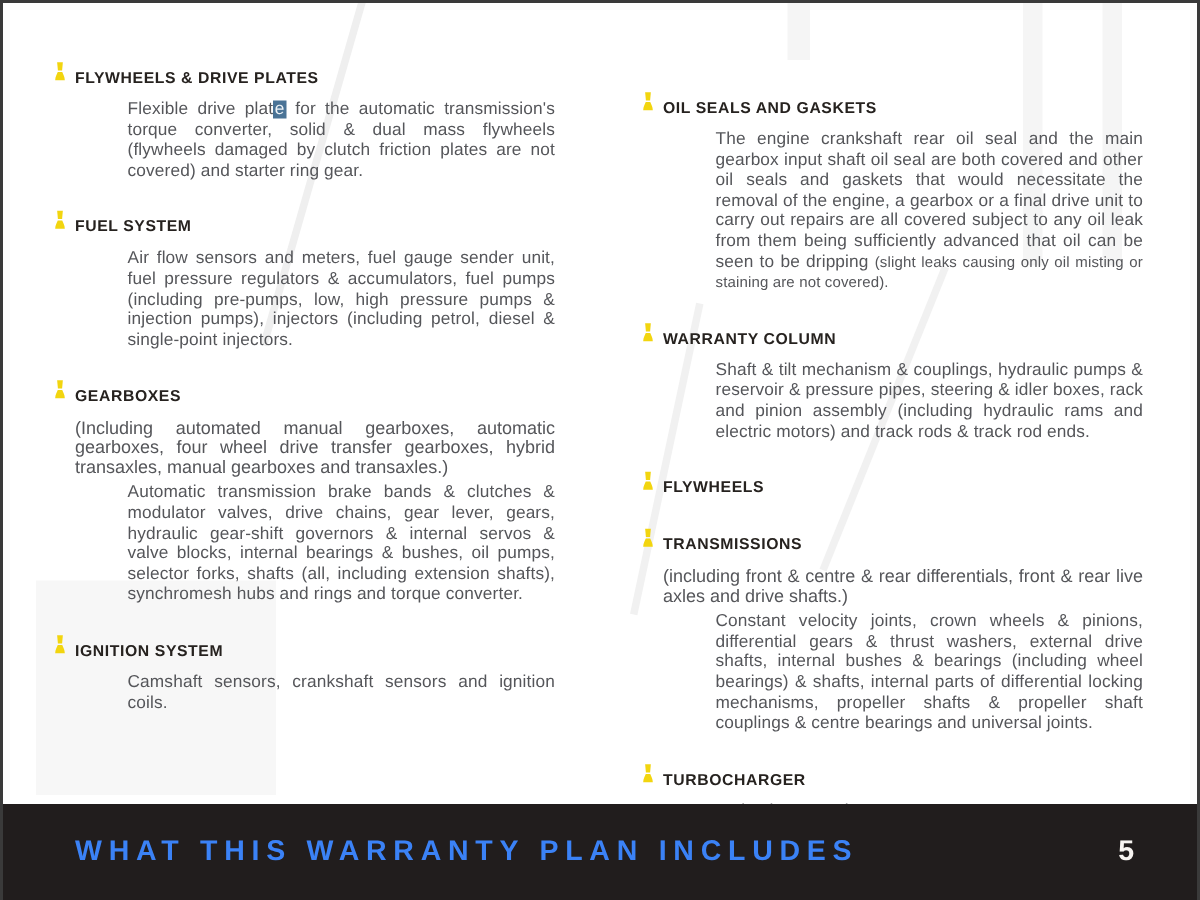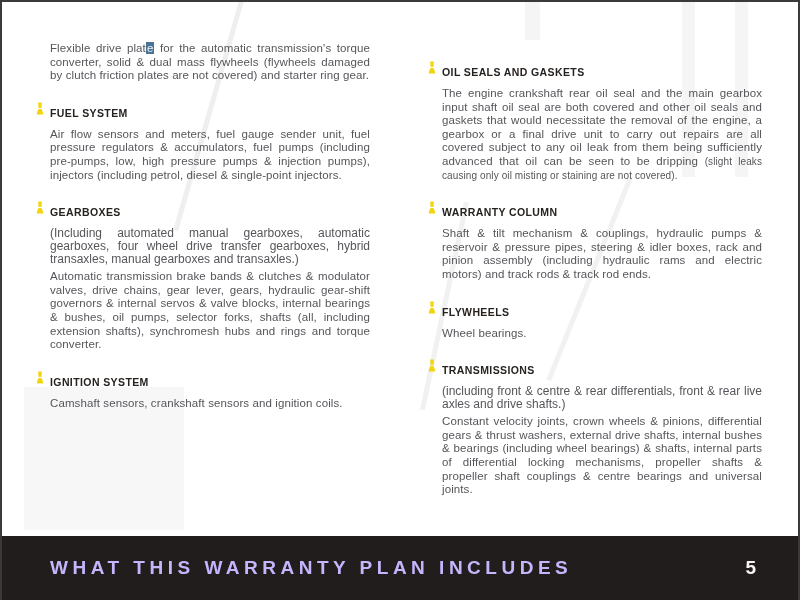--- a/index.html
+++ b/index.html
@@ -27,55 +27,64 @@
   .sec-head { position:relative; margin-bottom:7px; }
   .sec-head h3 {
     font-size:10.5px; font-weight:700; letter-spacing:0.4px;
     color:#26221f; display:inline-block;
   }
   .bullet { position:absolute; left:-15px; top:-1px; width:10px; height:13px; display:inline-block; }
   .bullet svg { display:block; }
 
   p.body {
     font-size:11.5px; line-height:13.6px; color:#55565a;
-    text-align:justify; letter-spacing:0.1px;
+    text-align:justify; letter-spacing:0.1px;margin-left:35px;
   }
   p.note {
     font-size:12px; line-height:13px; color:#55565a;
     text-align:justify; margin-bottom:4px;
   }
   .inline-note { font-size:10px; }
   .selection { background:#4a7396; color:#eef3f7; padding:0 1px; }
 
   .footer {
     position:absolute; left:0; bottom:0; width:800px; height:64px;
     background:#211d1d; display:flex; align-items:center;
     justify-content:space-between; padding:0 46px 0 48px;
   }
   .footer-title {
-    color:#c4b5fd; font-size:19px; font-weight:700; letter-spacing:4.5px;
+    color:#3b82f6; font-size:19px; font-weight:700; letter-spacing:4.5px;
   }
   .footer-page { color:#f7f4f1; font-size:19px; font-weight:700; }
 </style>
 </head>
 <body>
 
 <div class="page">
 
   <div class="wm wm-stroke1"></div>
   <div class="wm wm-stroke2"></div>
   <div class="wm wm-stroke3"></div>
   <div class="wm wm-bar1"></div>
   <div class="wm wm-bar2"></div>
   <div class="wm wm-bar3"></div>
   <div class="wm wm-rect1"></div>
 
   <div class="col col-left">
 
     <section class="sec">
+      <div class="sec-head">
+        <span class="bullet">
+          <svg width="10" height="13" viewBox="0 0 10 13">
+              <path fill="#f2d50f" d="M3.1 0.5h3.8l-0.5 5.5h-2.8z"></path>
+              <path fill="#f2d50f" d="M1.8 12.5c0-2.4 1.1-3.8 1.7-5.5h3c0.6 1.7 1.7 3.1 1.7 5.5z"></path>
+            </svg>
+        </span>
+        <h3>FLYWHEELS &amp; DRIVE PLATES</h3>
+      </div>
       <p class="body"><span>Flexible drive plat</span><span class="selection">e</span><span> for the automatic transmission's torque converter, solid &amp; dual mass flywheels (flywheels damaged by clutch friction plates are not covered) and starter ring gear.</span></p>
     </section>
 
     <section class="sec">
       <div class="sec-head">
         <span class="bullet">
           <svg width="10" height="13" viewBox="0 0 10 13">
               <path fill="#f2d50f" d="M3.1 0.5h3.8l-0.5 5.5h-2.8z"></path>
               <path fill="#f2d50f" d="M1.8 12.5c0-2.4 1.1-3.8 1.7-5.5h3c0.6 1.7 1.7 3.1 1.7 5.5z"></path>
             </svg>
@@ -145,37 +154,48 @@
     <section class="sec">
       <div class="sec-head">
         <span class="bullet">
           <svg width="10" height="13" viewBox="0 0 10 13">
               <path fill="#f2d50f" d="M3.1 0.5h3.8l-0.5 5.5h-2.8z"></path>
               <path fill="#f2d50f" d="M1.8 12.5c0-2.4 1.1-3.8 1.7-5.5h3c0.6 1.7 1.7 3.1 1.7 5.5z"></path>
             </svg>
         </span>
         <h3>FLYWHEELS</h3>
       </div>
-      <p class="body">Wheel bearings.</p>
     </section>
 
     <section class="sec">
       <div class="sec-head">
         <span class="bullet">
           <svg width="10" height="13" viewBox="0 0 10 13">
               <path fill="#f2d50f" d="M3.1 0.5h3.8l-0.5 5.5h-2.8z"></path>
               <path fill="#f2d50f" d="M1.8 12.5c0-2.4 1.1-3.8 1.7-5.5h3c0.6 1.7 1.7 3.1 1.7 5.5z"></path>
             </svg>
         </span>
         <h3>TRANSMISSIONS</h3>
       </div>
       <p class="note">(including front &amp; centre &amp; rear differentials, front &amp; rear live axles and drive shafts.)</p>
       <p class="body">Constant velocity joints, crown wheels &amp; pinions, differential gears &amp; thrust washers, external drive shafts, internal bushes &amp; bearings (including wheel bearings) &amp; shafts, internal parts of differential locking mechanisms, propeller shafts &amp; propeller shaft couplings &amp; centre bearings and universal joints.</p>
     </section>
 
+    <section class="sec">
+      <div class="sec-head">
+        <span class="bullet">
+          <svg width="10" height="13" viewBox="0 0 10 13">
+              <path fill="#f2d50f" d="M3.1 0.5h3.8l-0.5 5.5h-2.8z"></path>
+              <path fill="#f2d50f" d="M1.8 12.5c0-2.4 1.1-3.8 1.7-5.5h3c0.6 1.7 1.7 3.1 1.7 5.5z"></path>
+            </svg>
+        </span>
+        <h3>TURBOCHARGER</h3>
+      </div>
+      <p class="body">Turbocharger units.</p>
+    </section>
 
   </div>
 
   <div class="footer">
     <span class="footer-title">WHAT THIS WARRANTY PLAN INCLUDES</span>
     <span class="footer-page">5</span>
   </div>
 
 </div>
 

